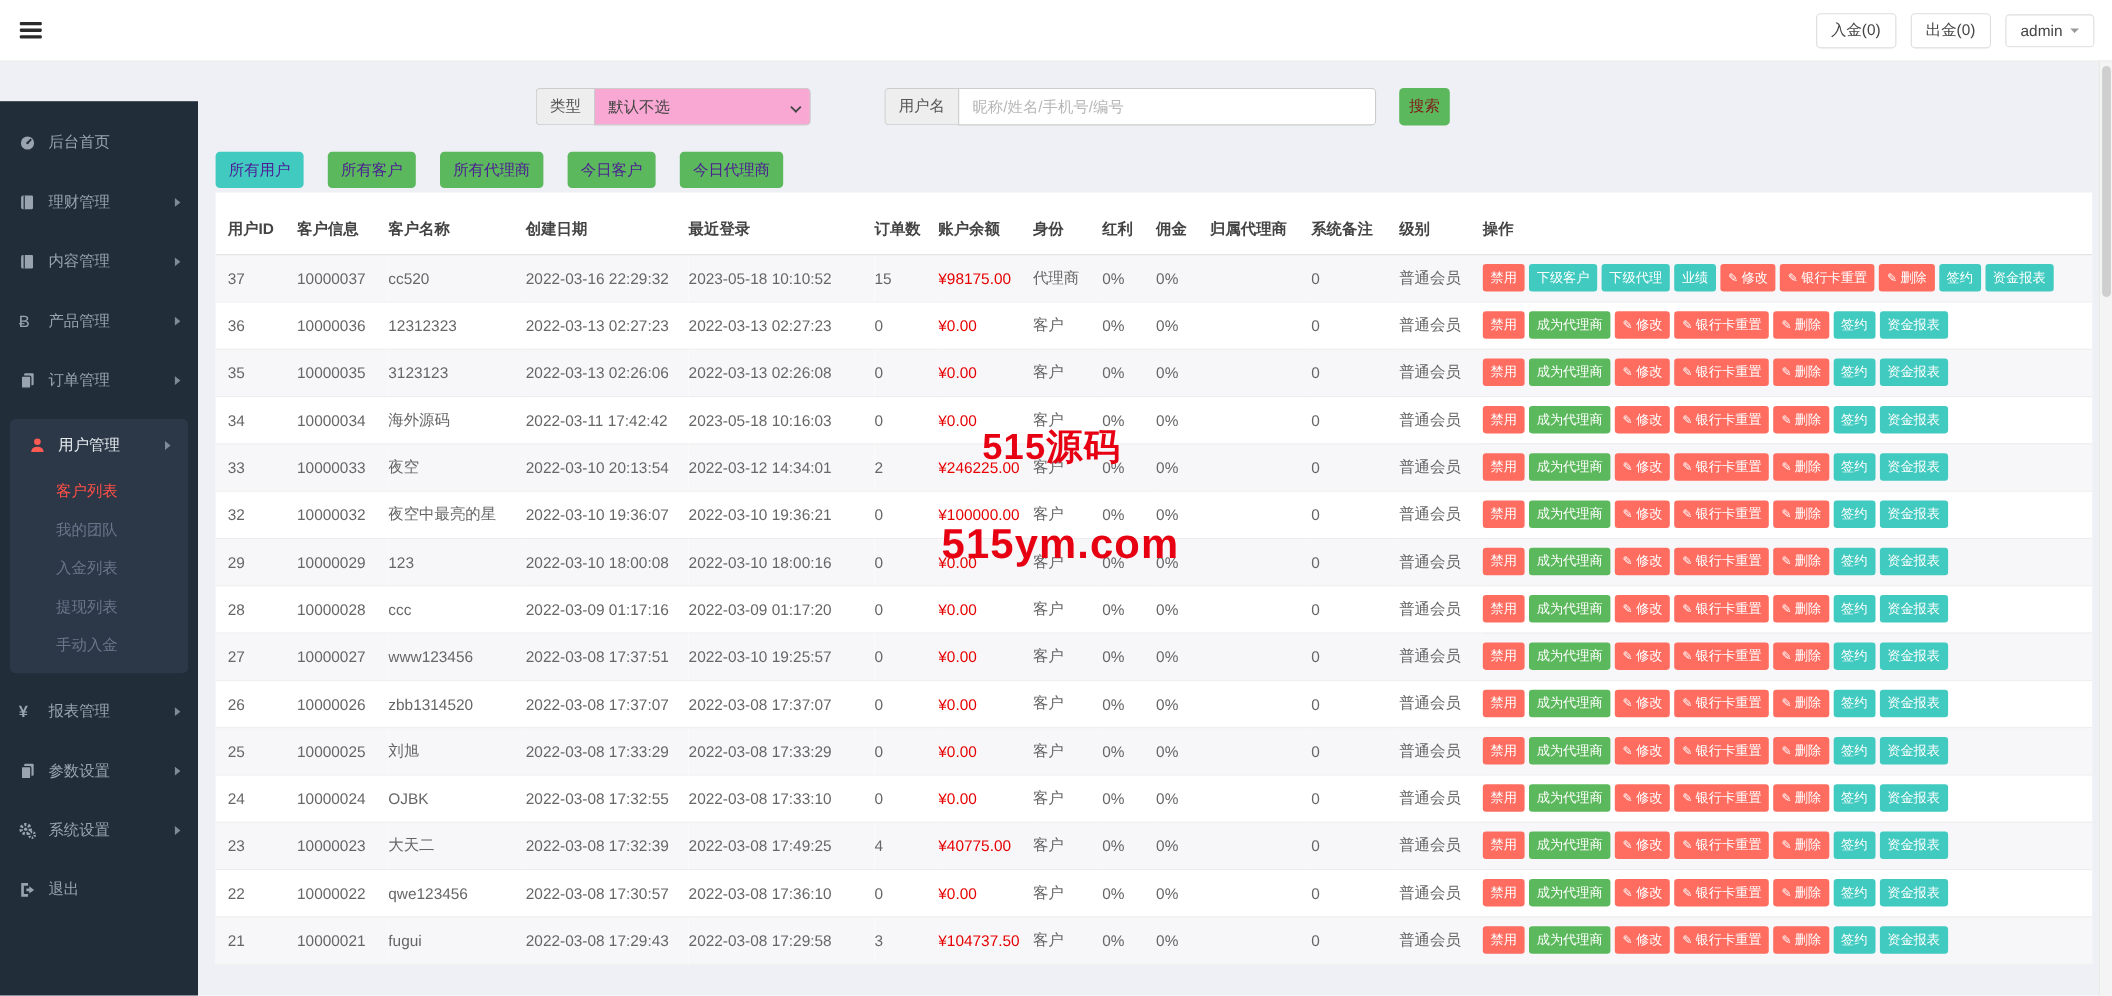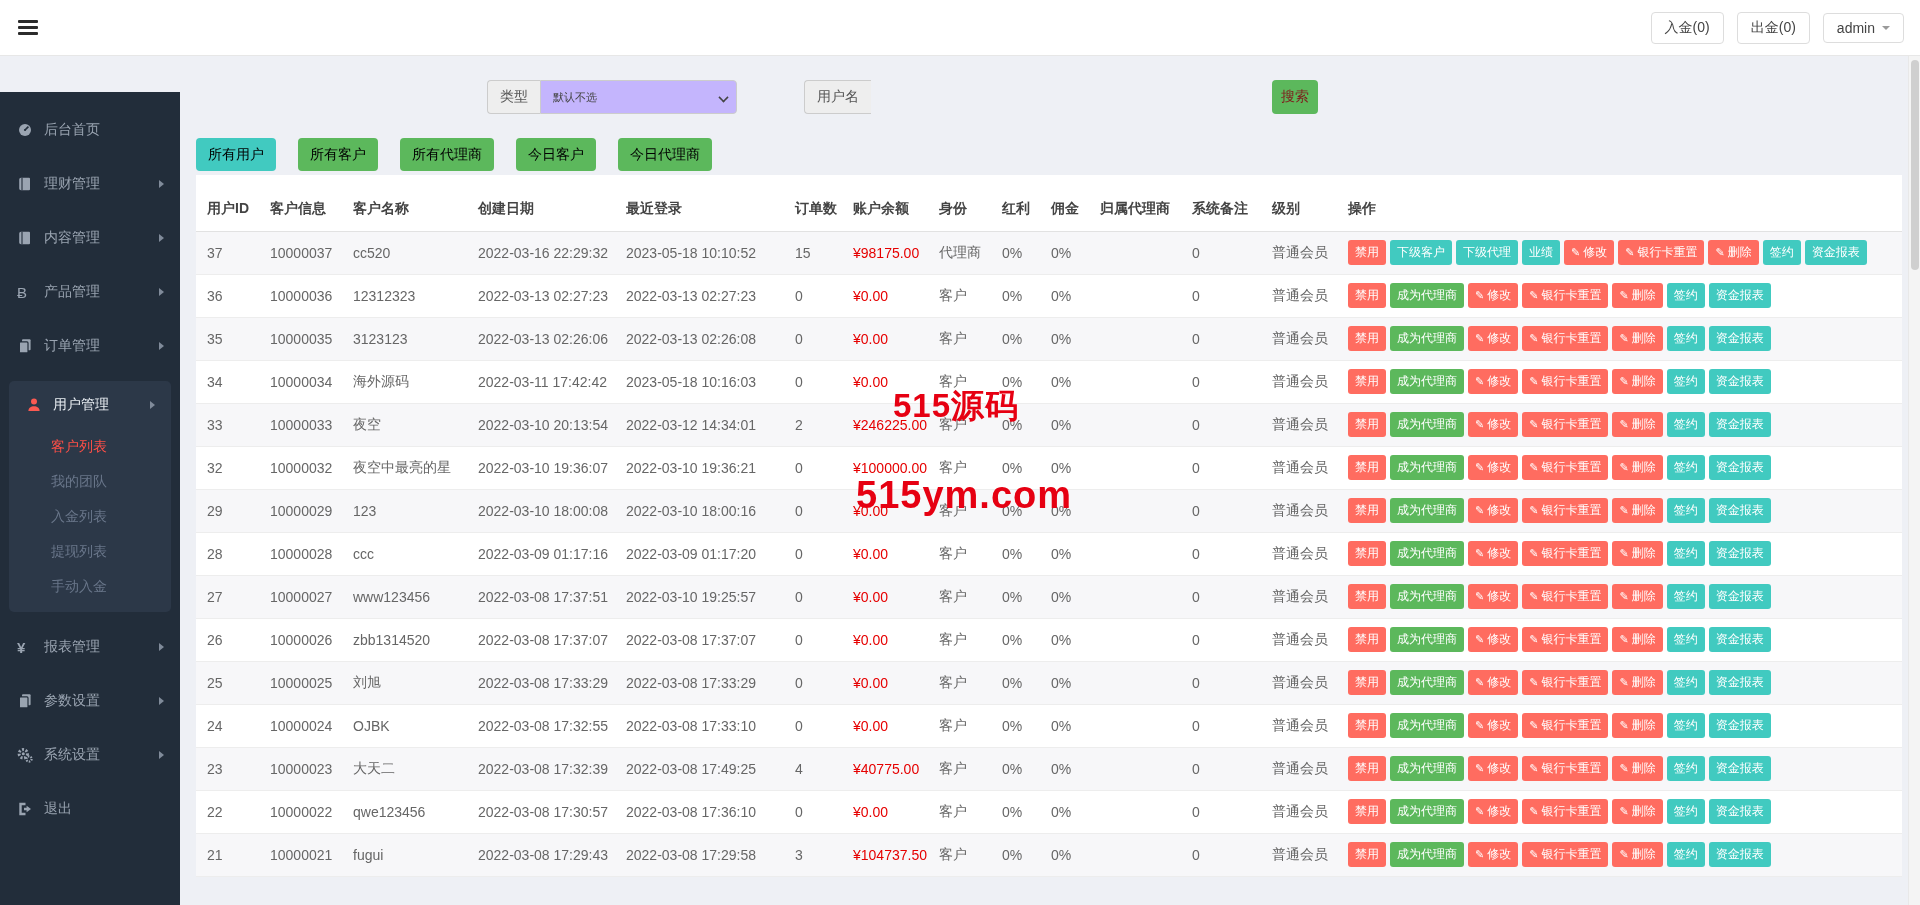--- a/index.html
+++ b/index.html
@@ -35,28 +35,28 @@
   .sub-item.active{color:var(--active-red);}
 
   
   .main{flex:1;padding:0 18px 0 16px;position:relative;}
   .filter-row{margin-top:24px;height:34px;display:flex;align-items:stretch;}
   .igroup{display:flex;}
   .type-group{margin-left:291px;width:250px;}
   .user-group{margin-left:67px;width:447px;}
   .addon{background:#eee;border:1px solid #ccc;border-right:none;border-radius:4px 0 0 4px;display:flex;align-items:center;padding:0 12px;color:#555;white-space:nowrap;}
   .selectwrap{position:relative;flex:1;display:flex;}
-  .selectwrap select{flex:1;border:1px solid #ccc;border-radius:0 4px 4px 0;background:#c4b5fd;color:#444;font-size:11px;padding:0 24px 0 12px;appearance:none;-webkit-appearance:none;font-family:inherit;}
+  .selectwrap select{flex:1;border:1px solid #ccc;border-radius:0 4px 4px 0;background:#f9a8d4;color:#444;font-size:14px;padding:0 24px 0 12px;appearance:none;-webkit-appearance:none;font-family:inherit;}
   .chev{position:absolute;right:9px;top:50%;margin-top:-4px;width:9px;height:9px;border-right:2px solid #444;border-bottom:2px solid #444;transform:rotate(45deg) scale(.8);pointer-events:none;}
   .user-group input{flex:1;border:1px solid #ccc;border-radius:0 4px 4px 0;padding:0 12px;font-size:14px;color:#444;font-family:inherit;min-width:0;}
   .user-group input::placeholder{color:#b7b7b7;}
   .search-btn{margin-left:21px;background:var(--green);color:#7f1d1d;border:none;border-radius:4px;padding:0 9px;font-size:14px;cursor:pointer;font-family:inherit;}
 
   .tabs-row{margin-top:24px;display:flex;gap:22px;}
-  .tab-btn{height:33px;border:none;border-radius:4px;color:#000000;font-size:14px;padding:0 12px;cursor:pointer;font-family:inherit;}
+  .tab-btn{height:33px;border:none;border-radius:4px;color:#4c1d95;font-size:14px;padding:0 12px;cursor:pointer;font-family:inherit;}
   .tab-teal{background:var(--teal);}
   .tab-green{background:var(--green);}
 
   
   .table-card{margin-top:4px;background:#fff;padding-top:12px;}
   table{width:100%;border-collapse:collapse;table-layout:fixed;}
   th{height:44px;text-align:left;font-size:14px;color:#444;font-weight:bold;border-bottom:1px solid #e2e2e2;white-space:nowrap;}
   td{height:43px;font-size:14px;color:#666;white-space:nowrap;overflow:hidden;border-bottom:1px solid #ededed;}
   th:first-child,td:first-child{padding-left:11px;}
   tbody tr:nth-child(odd){background:#f7f7f9;}
@@ -208,20 +208,21 @@
       <div class="filter-row">
         <div class="igroup type-group">
           <span class="addon">类型</span>
           <div class="selectwrap">
             <select id="type-select"><option>默认不选</option></select>
             <span class="chev"></span>
           </div>
         </div>
         <div class="igroup user-group">
           <span class="addon">用户名</span>
+          <input type="text" placeholder="昵称/姓名/手机号/编号" style="">
         </div>
         <button class="search-btn">搜索</button>
       </div>
 
       <div class="tabs-row" id="tabs-row">
           <button class="tab-btn tab-teal">所有用户</button>
           <button class="tab-btn tab-green">所有客户</button>
           <button class="tab-btn tab-green">所有代理商</button>
           <button class="tab-btn tab-green">今日客户</button>
           <button class="tab-btn tab-green">今日代理商</button>

